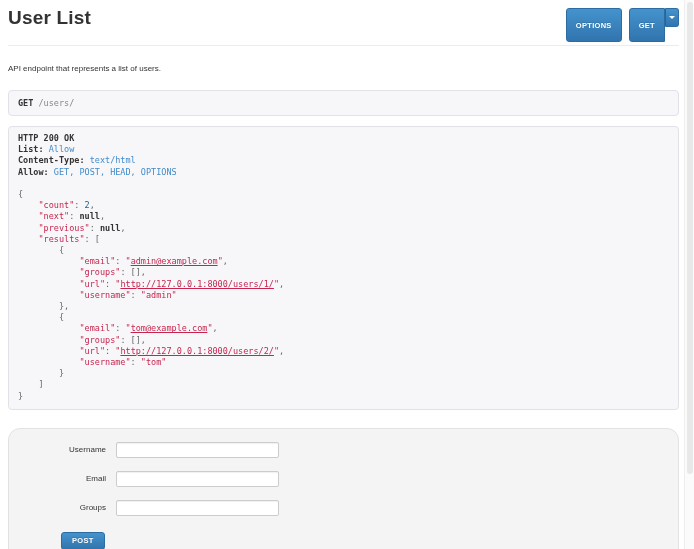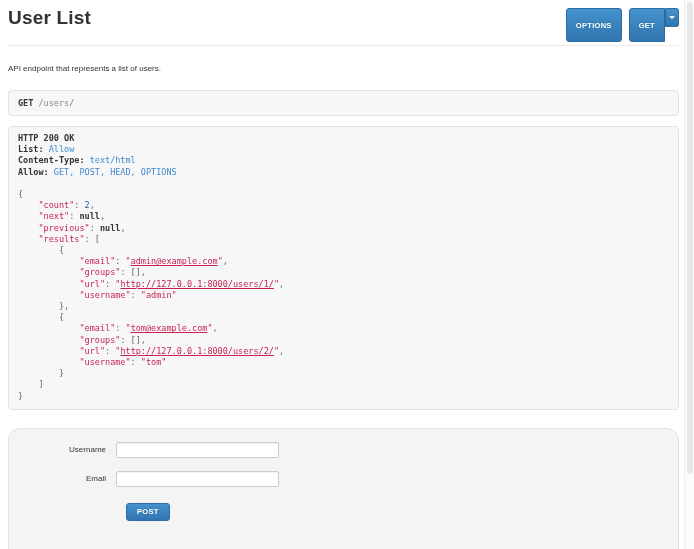--- a/index.html
+++ b/index.html
@@ -72,21 +72,21 @@
   .form-row label {
     width:107px; text-align:right; padding-right:10px;
     font-size:8px; color:#333;
   }
   .form-row input {
     width:163px; height:16px; background:#fff;
     border:1px solid #ccc; border-radius:2px;
     box-shadow:inset 0 1px 1px rgba(0,0,0,.06);
     font-size:9px; padding:1px 4px; outline:none;
   }
-  .btn-post { margin-left:117px; margin-top:3px; height:18px; padding:0 10px; }
+  .btn-post { margin-left:52px; margin-top:3px; height:18px; padding:0 10px; }
 
   
   .scrollbar {
     position:absolute; right:0; top:0; width:10px; height:549px;
     background:#fbfbfb; border-left:1px solid #eeeeee;
   }
   .scroll-thumb {
     position:absolute; left:2px; top:2px; width:6px; height:472px;
     background:#e8e8e8; border-radius:3px;
   }
@@ -146,20 +146,24 @@
 
   <div class="form-panel">
     <div class="form-row">
       <label>Username</label>
       <input type="text" value="" style="">
     </div>
     <div class="form-row">
       <label>Email</label>
       <input type="text" value="" style="">
     </div>
+    <div class="form-row">
+      <label>Groups</label>
+      <input type="text" value="" style="">
+    </div>
     <button class="btn btn-post">POST</button>
   </div>
 
 </div>
 
 <div class="scrollbar">
   <div class="scroll-thumb"></div>
 </div>
 
 </body></html>

